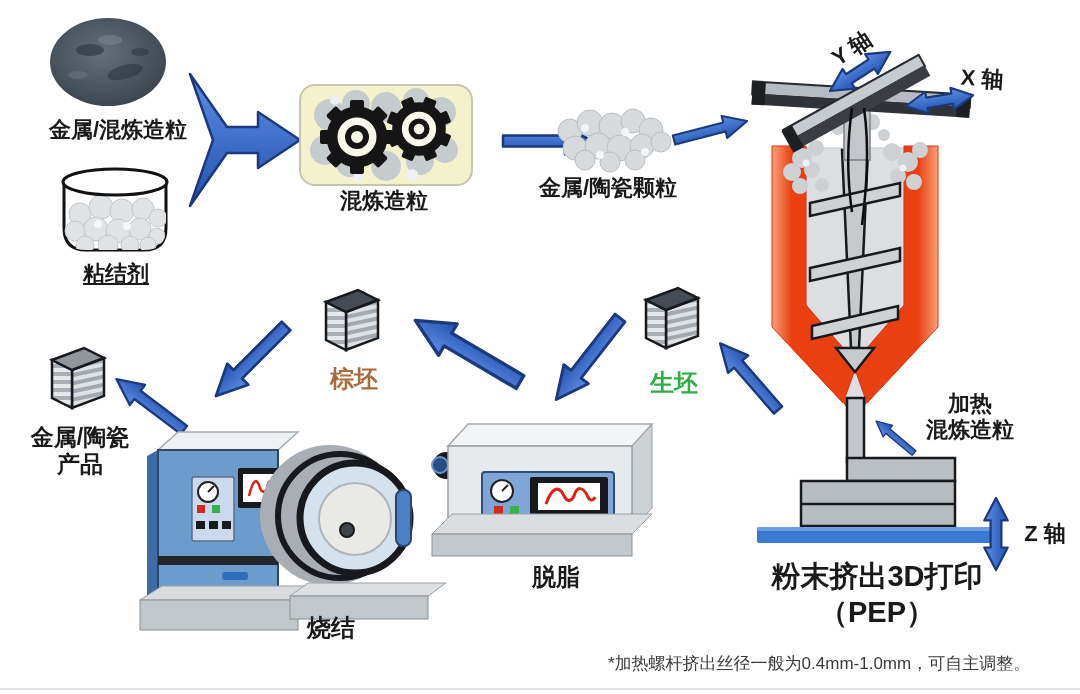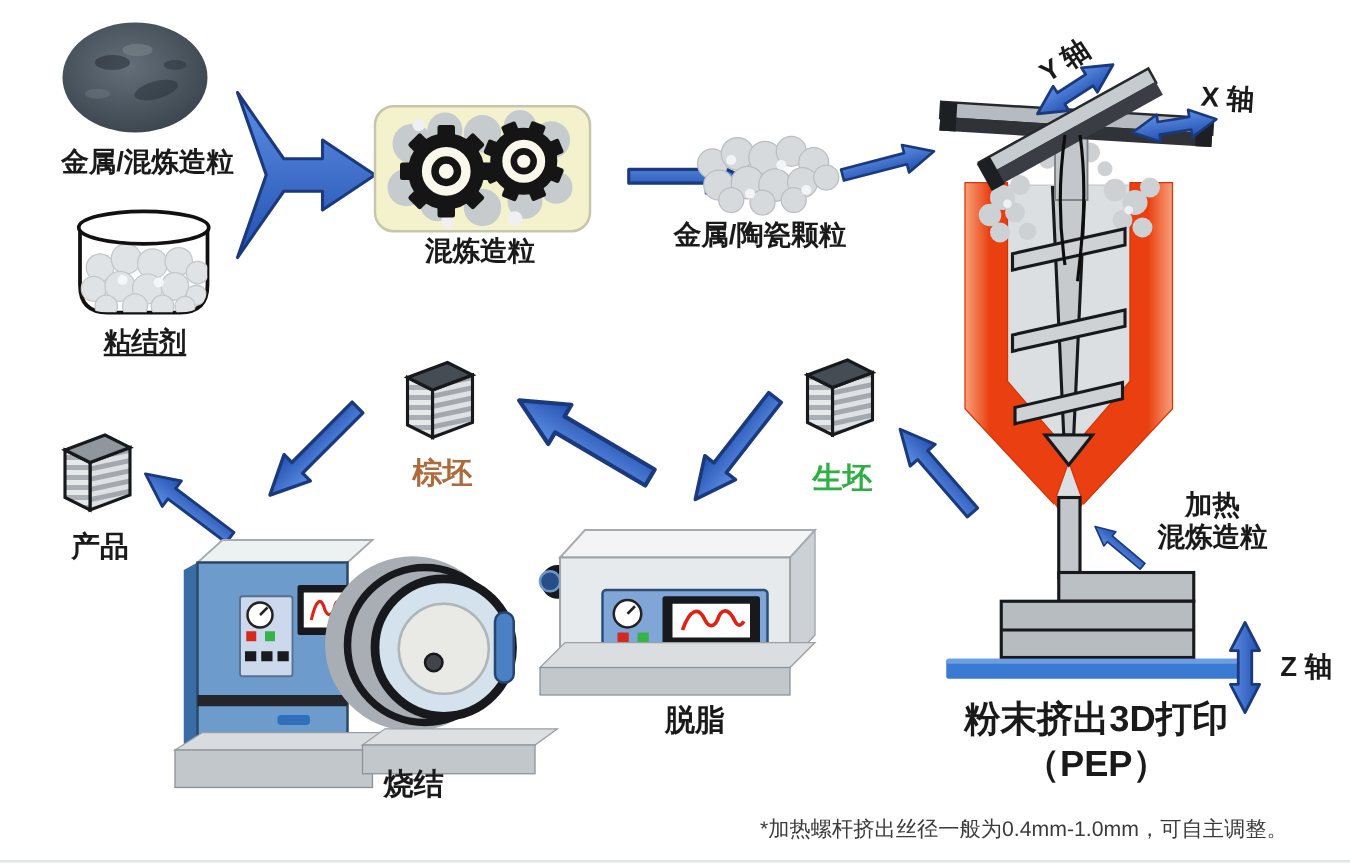--- a/index.html
+++ b/index.html
@@ -344,20 +344,21 @@
   <div>加热</div>
   <div>混炼造粒</div>
 </div>
 
 <div class="label lbl24 green" style="left:640px;top:369px;width:68px;">生坯</div>
 <div class="label lbl24 brown" style="left:320px;top:367px;width:68px;font-family:Liberation Mono, monospace;">棕坯</div>
 <div class="label lbl24" style="left:522px;top:563px;width:68px;">脱脂</div>
 <div class="label lbl24" style="left:296px;top:614px;width:70px;">烧结</div>
 
 <div class="label" style="left:12px;top:424px;width:136px;font-size:23px;line-height:27px;">
+  <div>金属/陶瓷</div>
   <div>产品</div>
 </div>
 
 <div class="label title" style="left:752px;top:558px;width:250px;">
   <div>粉末挤出3D打印</div>
   <div>（PEP）</div>
 </div>
 
 <div class="footnote">*加热螺杆挤出丝径一般为0.4mm-1.0mm，可自主调整。</div>
 <div class="bottom-line"></div>

